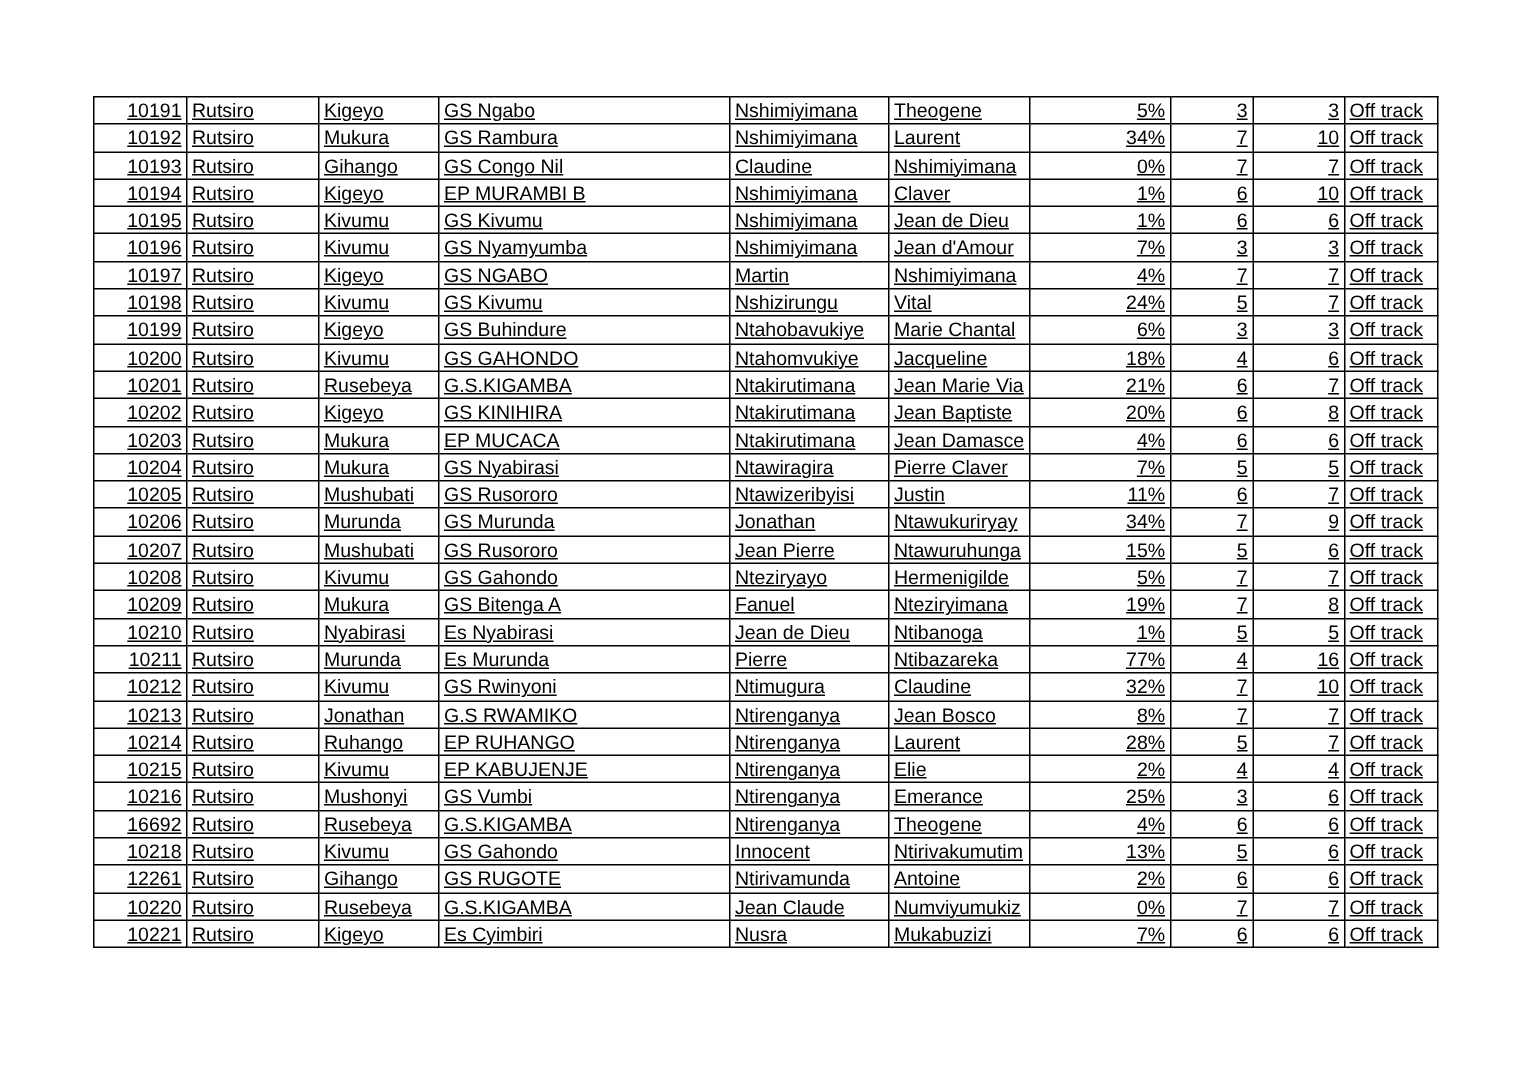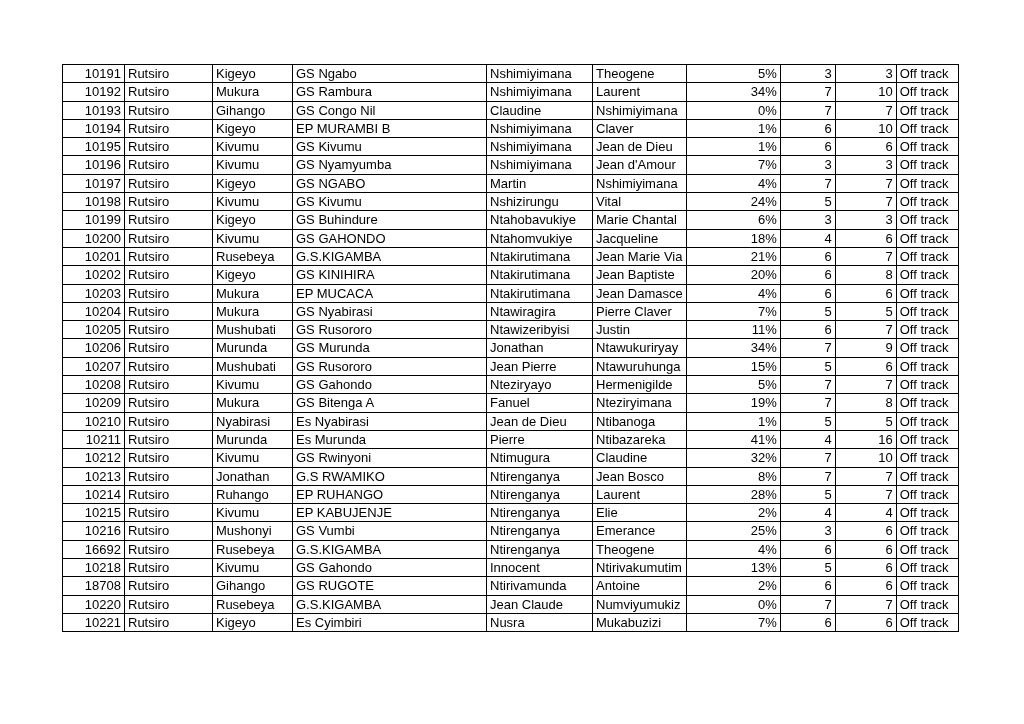--- a/index.html
+++ b/index.html
@@ -16,20 +16,21 @@
     overflow: hidden;
   }
   .sheet {
     position: absolute;
     left: 62px;
     top: 64px;
   }
   table.data-table {
     border-collapse: collapse;
     table-layout: fixed;
+    text-decoration: underline;
   }
   table.data-table td {
     border: 1.5px solid #000000;
     height: 17.3px;
     line-height: 17.3px;
     padding: 0 3px;
     font-size: 13px;
     white-space: nowrap;
     overflow: hidden;
     vertical-align: middle;
@@ -300,21 +301,21 @@
           <td class="col-num_b">5</td>
           <td class="col-status">Off track</td>
         </tr>
         <tr>
           <td class="col-id">10211</td>
           <td class="col-district">Rutsiro</td>
           <td class="col-sector">Murunda</td>
           <td class="col-school">Es Murunda</td>
           <td class="col-name_a">Pierre</td>
           <td class="col-name_b">Ntibazareka</td>
-          <td class="col-percent">41%</td>
+          <td class="col-percent">77%</td>
           <td class="col-num_a">4</td>
           <td class="col-num_b">16</td>
           <td class="col-status">Off track</td>
         </tr>
         <tr>
           <td class="col-id">10212</td>
           <td class="col-district">Rutsiro</td>
           <td class="col-sector">Kivumu</td>
           <td class="col-school">GS Rwinyoni</td>
           <td class="col-name_a">Ntimugura</td>
@@ -390,21 +391,21 @@
           <td class="col-sector">Kivumu</td>
           <td class="col-school">GS Gahondo</td>
           <td class="col-name_a">Innocent</td>
           <td class="col-name_b">Ntirivakumutim</td>
           <td class="col-percent">13%</td>
           <td class="col-num_a">5</td>
           <td class="col-num_b">6</td>
           <td class="col-status">Off track</td>
         </tr>
         <tr>
-          <td class="col-id">18708</td>
+          <td class="col-id">12261</td>
           <td class="col-district">Rutsiro</td>
           <td class="col-sector">Gihango</td>
           <td class="col-school">GS RUGOTE</td>
           <td class="col-name_a">Ntirivamunda</td>
           <td class="col-name_b">Antoine</td>
           <td class="col-percent">2%</td>
           <td class="col-num_a">6</td>
           <td class="col-num_b">6</td>
           <td class="col-status">Off track</td>
         </tr>

